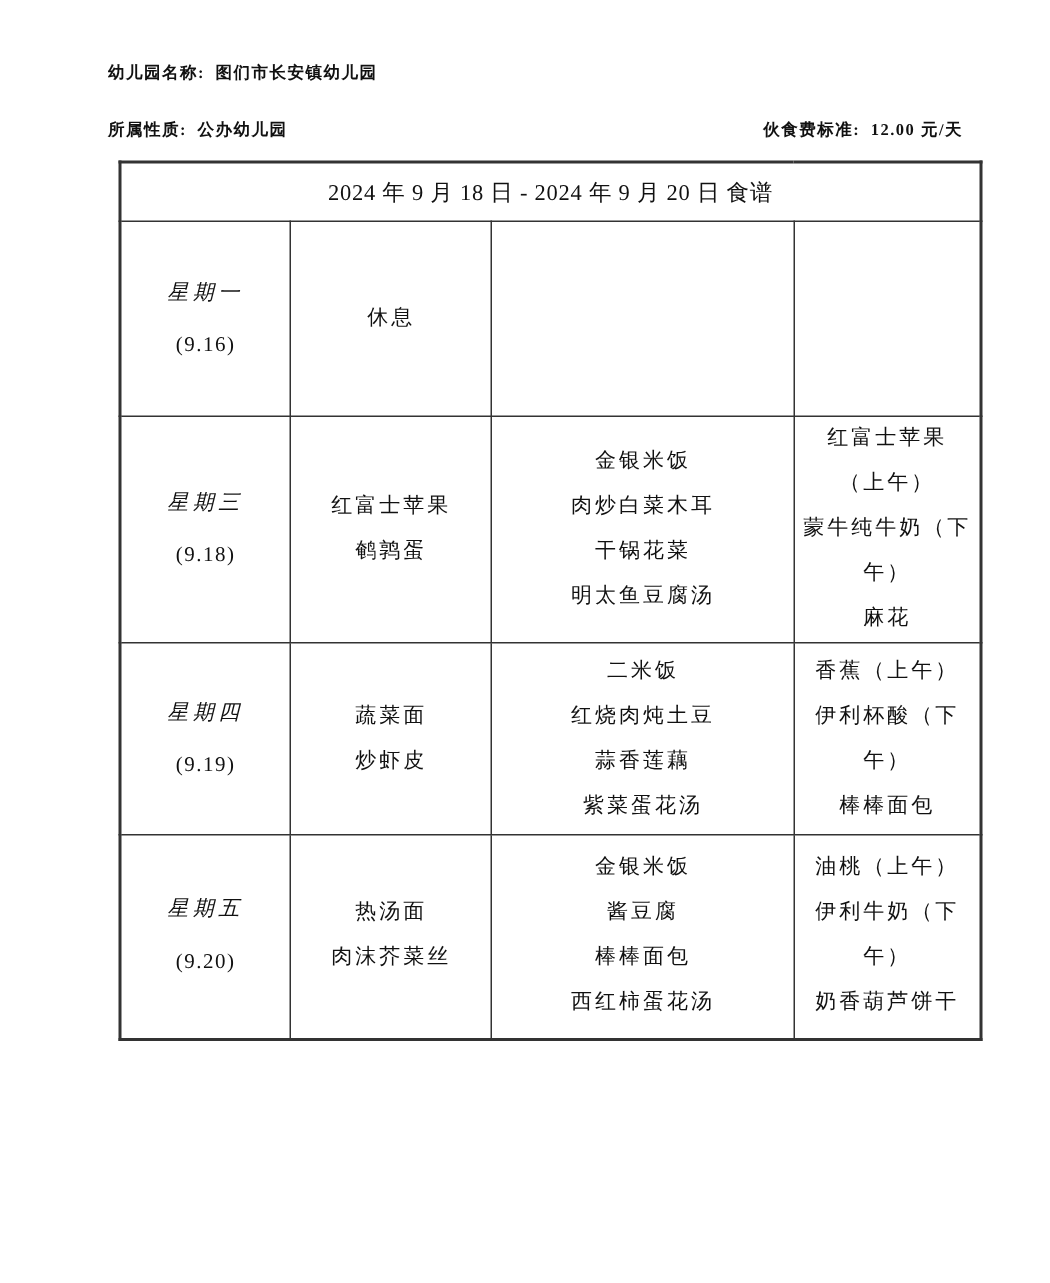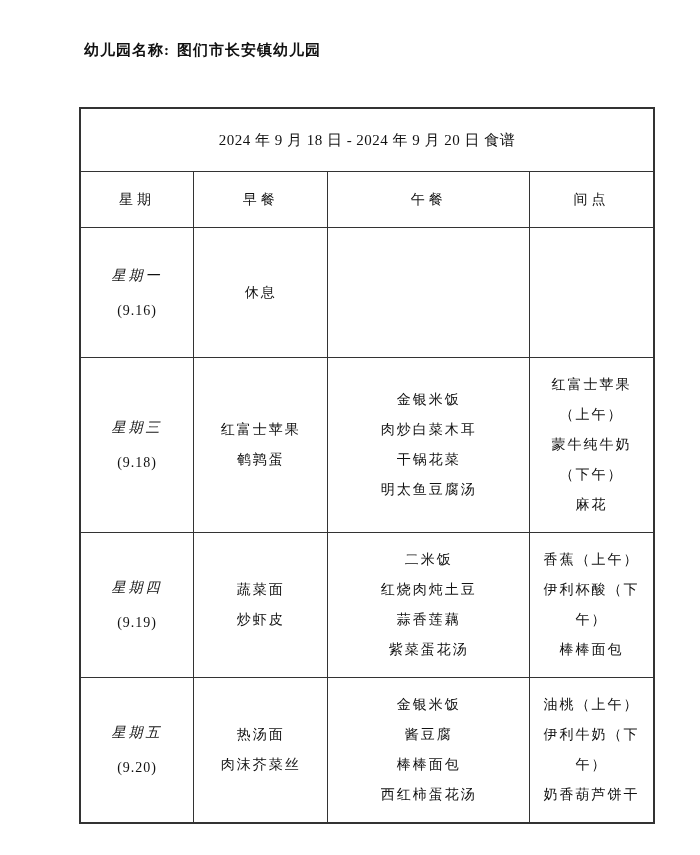--- a/index.html
+++ b/index.html
@@ -5,40 +5,40 @@
   html, body { margin: 0; padding: 0; }
   body {
     width: 700px; height: 855px;
     background: #ffffff;
     font-family: "Liberation Serif", "DejaVu Serif", serif;
     color: #111111;
   }
   .page { position: relative; width: 700px; height: 855px; background: #fff; overflow: hidden; }
 
   .info-line {
-    position: absolute; left: 84px;
-    font-weight: bold; font-size: 15px; letter-spacing: 1px;
+    position: absolute; left: 72px;
+    font-weight: bold; font-size: 11px; letter-spacing: 1px;
     white-space: nowrap;
   }
   .line1 { top: 41px; }
   .line2 { top: 79px; width: 570px; display: flex; justify-content: space-between; }
   .val { margin-left: 7px; }
 
   table.menu-table {
     position: absolute; left: 79px; top: 107px;
     width: 576px;
     border-collapse: collapse; table-layout: fixed;
     font-size: 14px;
     border: 2px solid #333;
   }
   .menu-table th, .menu-table td {
     border: 1px solid #333;
     font-weight: normal;
     text-align: center; vertical-align: middle;
-    padding: 12px;
+    padding: 0;
     overflow: hidden;
   }
   tr.title-row th { height: 38px; font-size: 15px; letter-spacing: 0.5px; }
   tr.header-row th { height: 31px; letter-spacing: 4px; }
 
   tbody tr:nth-child(1) { height: 130px; }
   tbody tr:nth-child(2) { height: 117px; }
   tbody tr:nth-child(3) { height: 128px; }
   tbody tr:nth-child(4) { height: 136px; }
   tbody tr:nth-child(5) { height: 125px; }
@@ -49,37 +49,39 @@
 </style>
 </head>
 <body>
 
 <div class="page">
 
   <div class="info-line line1">
     <span>幼儿园名称:</span><span class="val">图们市长安镇幼儿园</span>
   </div>
 
+  <div class="info-line line2">
+    <div>
+      <span>所属性质:</span><span class="val">公办幼儿园</span>
+    </div>
+    <div>
+      <span>伙食费标准:</span><span class="val">12.00 元/天</span>
+    </div>
+  </div>
 
   <table class="menu-table">
     <colgroup>
       <col style="width:19.8%">
       <col style="width:23.4%">
       <col style="width:35.1%">
       <col style="width:21.7%">
     </colgroup>
     <thead>
       <tr class="title-row">
         <th colspan="4">2024 年 9 月 18 日 - 2024 年 9 月 20 日 食谱</th>
-      </tr>
-      <tr class="header-row">
-        <th>星期</th>
-        <th>早餐</th>
-        <th>午餐</th>
-        <th>间点</th>
       </tr>
     </thead>
     <tbody>
   <tr>
     <td>
       <div class="day-label">星期一</div>
       <div class="date-label">(9.16)</div>
     </td>
     <td>
             <div class="cell-lines">

